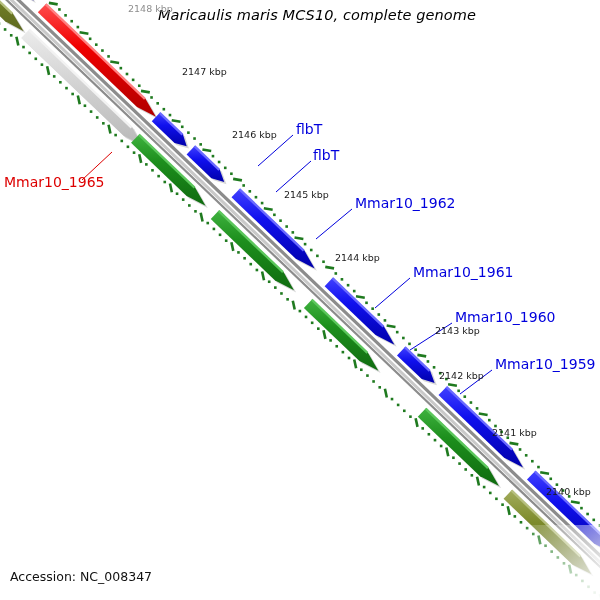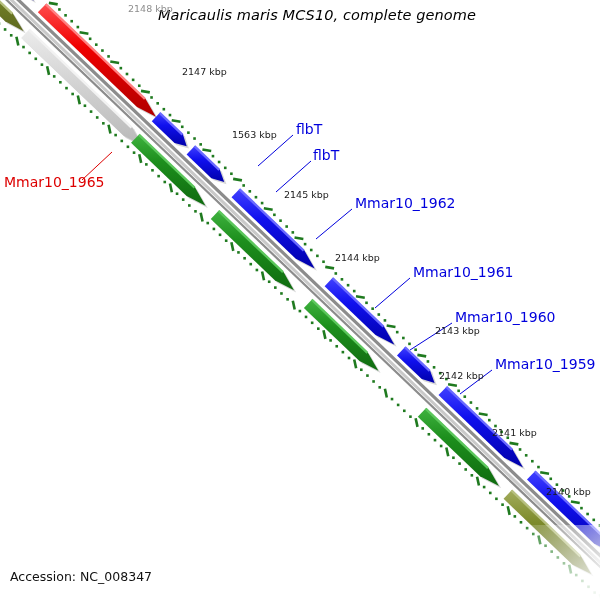--- a/index.html
+++ b/index.html
@@ -437,21 +437,21 @@
       </g>
 
     <rect x="500" y="525" width="100" height="75" fill="url(#fadeOut)"></rect>
   </svg>
 
   <div class="txt" id="genome-title">Maricaulis maris MCS10, complete genome</div>
 
   <div id="tick-labels">
       <div class="txt tick-label" style="left: 128px; top: 4px; color: rgb(142, 142, 142);">2148 kbp</div>
       <div class="txt tick-label" style="left: 182px; top: 67px;">2147 kbp</div>
-      <div class="txt tick-label" style="left: 232px; top: 130px;">1563 kbp</div>
+      <div class="txt tick-label" style="left: 232px; top: 130px;">2146 kbp</div>
       <div class="txt tick-label" style="left: 284px; top: 190px;">2145 kbp</div>
       <div class="txt tick-label" style="left: 335px; top: 253px;">2144 kbp</div>
       <div class="txt tick-label" style="left: 387px; top: 326px; margin-left: 48px;">2143 kbp</div>
       <div class="txt tick-label" style="left: 439px; top: 371px;">2142 kbp</div>
       <div class="txt tick-label" style="left: 492px; top: 428px;">2141 kbp</div>
       <div class="txt tick-label" style="left: 546px; top: 487px;">2140 kbp</div>
     </div>
   <div id="gene-label-group">
       <div class="txt gene-label rna" style="left: 4px; top: 175px; color: rgb(221, 0, 0);">Mmar10_1965</div>
       <div class="txt gene-label" style="left: 296px; top: 122px; color: rgb(0, 0, 221);">flbT</div>

